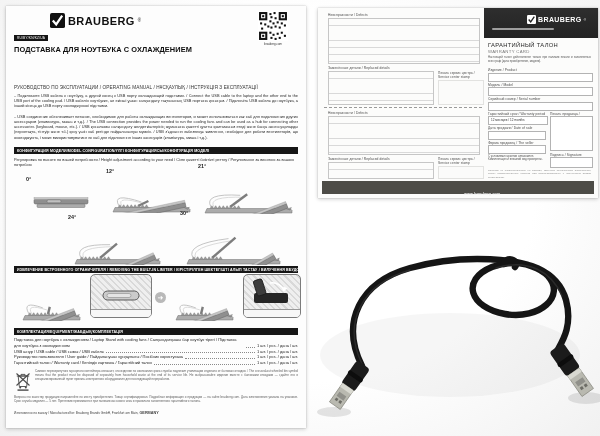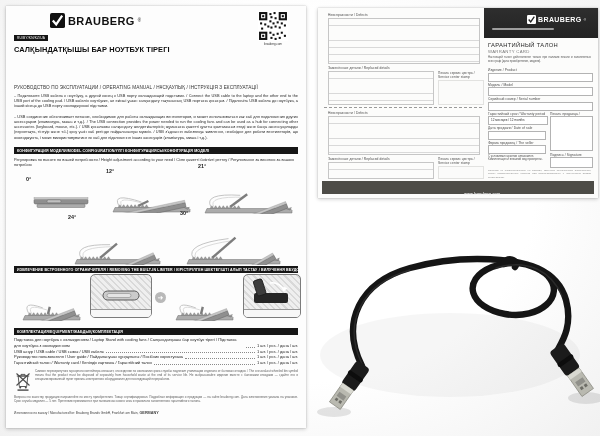--- a/index.html
+++ b/index.html
@@ -99,21 +99,21 @@
         <rect x="12" y="25" width="2" height="2"></rect>
         <rect x="16" y="26" width="2" height="2"></rect>
         <rect x="20" y="25" width="2" height="2"></rect>
     </g>
   </svg>
   <div class="abs" style="left:250px;top:36px;width:34px;text-align:center;font-size:2.9px;color:#333;">brauberg.com</div>
 
   <span class="abs chip" style="left:8px;top:29px;">RU/BY/KN/KZ/UA</span>
 
   <div class="abs titles" style="left:8px;top:39px;">
-    <div>САЛҚЫНДАТҚЫШЫ БАР НОУТБУК ТІРЕГІ</div>
+    <div>ПОДСТАВКА ДЛЯ НОУТБУКА С ОХЛАЖДЕНИЕМ</div>
   </div>
   <div class="abs subtitle" style="left:8px;top:78.5px;">РУКОВОДСТВО ПО ЭКСПЛУАТАЦИИ / OPERATING MANUAL / НҰСҚАУЛЫҚ / ІНСТРУКЦІЯ З ЕКСПЛУАТАЦІЇ</div>
 
   <div class="abs tiny" style="left:8px;top:87px;width:284px;">– Подключите USB кабель к ноутбуку, а другой конец к USB порту охлаждающей подставки. / Connect the USB cable to the laptop and the other end to the USB port of the cooling pad. / USB кабелін ноутбукке, ал екінші ұшын салқындату тақтасының USB портына қосыңыз. / Підключіть USB кабель до ноутбука, а інший кінець до USB порту охолоджуючої підставки.</div>
   <div class="abs tiny" style="left:8px;top:108px;width:284px;">– USB соединение обеспечивает питание, необходимое для работы охлаждающих вентиляторов, и может использоваться как хаб для подключения других аксессуаров (клавиатура, мышь и т.д.). / The USB connection provides the power needed to run the cooling fans and can be used as a hub for connecting other accessories (keyboard, mouse, etc.). / USB қосылымы салқындату желдеткіштерінің жұмысына қажетті қуатты қамтамасыз етеді және басқа аксессуарларды (пернетақта, тінтуір және т.б.) қосу үшін хаб ретінде пайдаланылуы мүмкін. / USB з'єднання забезпечує живлення, необхідне для роботи вентиляторів, що охолоджують, і може використовуватися як хаб для підключення інших аксесуарів (клавіатура, миша і т.д.).</div>
 
   <div class="abs bar" style="left:8px;top:141px;width:278px;">КОНФИГУРАЦИЯ МОДЕЛИ/MODEL CONFIGURATION/ҮЛГІ КОНФИГУРАЦИЯСЫ/КОНФІГУРАЦІЯ МОДЕЛІ</div>
   <div class="abs tiny" style="left:8px;top:151px;width:284px;text-align:left;">Регулировка по высоте по вашей потребности / Height adjustment according to your need / Сізге қажетті биіктікті реттеу / Регулювання за висотою за вашою потребою</div>
 
   <div class="slot" style="left:20px;top:170px;width:74px;height:38px;">

